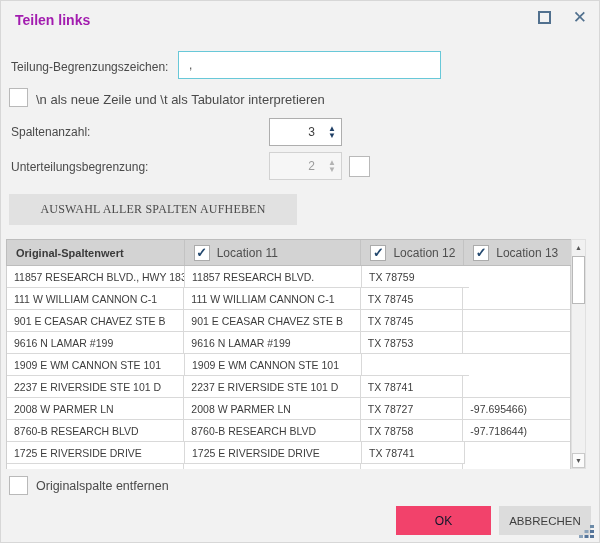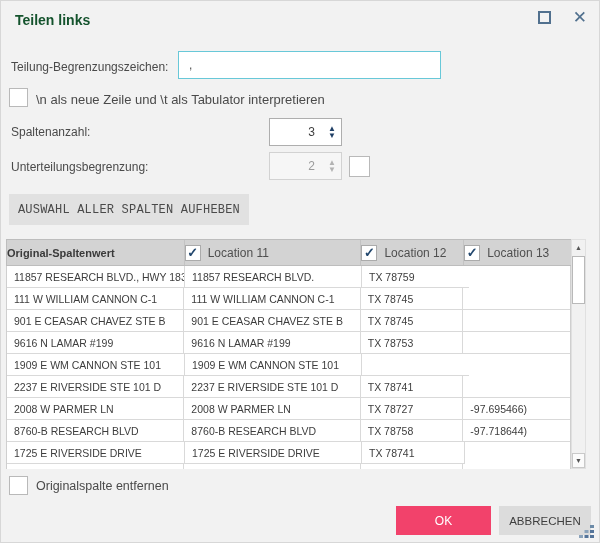--- a/index.html
+++ b/index.html
@@ -5,21 +5,21 @@
   * { margin:0; padding:0; box-sizing:border-box; }
   html,body { width:600px; height:543px; }
   body {
     font-family:"Liberation Sans", sans-serif;
     background:#f2f2f2;
     color:#3f3f3f;
     position:relative;
     overflow:hidden;
     border:1px solid #d7d7d7;
   }
-  .title { position:absolute; left:14px; top:11px; font-size:14px; font-weight:bold; color:#14532d; }
+  .title { position:absolute; left:14px; top:11px; font-size:14px; font-weight:bold; color:#a21caf; }
   .win-btns { position:absolute; right:12px; top:10px; display:flex; gap:22px; align-items:center; }
   .max-btn { width:13px; height:13px; border:2px solid #51708e; background:transparent; cursor:pointer; }
   .close-btn { font-size:17px; color:#51708e; line-height:13px; cursor:pointer; font-weight:400; }
 
   .lbl { position:absolute; font-size:12px; color:#4a4a4a; }
   #delim-label { left:10px; top:59px; }
   #delim-input {
     position:absolute; left:177px; top:50px; width:263px; height:28px;
     border:1px solid #68c8d8; background:#fff; font-size:12px;
     padding-left:10px; color:#555; outline:none;
@@ -38,32 +38,32 @@
   #spinner-1 { left:268px; top:117px; }
   #spinner-2 { left:268px; top:151px; background:#f6f6f6; border-color:#d2d2d2; }
   .spin-val { flex:1; text-align:right; font-size:12px; padding-right:8px; color:#3f3f3f; }
   #spinner-2 .spin-val { color:#9b9b9b; }
   .spin-arrows { width:18px; display:flex; flex-direction:column; align-items:center; justify-content:center; line-height:7px; }
   .spin-arrows span { font-size:8px; color:#1f3f66; cursor:pointer; }
   #spinner-2 .spin-arrows span { color:#b3b3b3; }
   #subdiv-cb { position:absolute; left:348px; top:155px; width:21px; height:21px; }
 
   #deselect-btn {
-    position:absolute; left:8px; top:193px; width:240px; height:31px;
+    position:absolute; left:8px; top:193px; width:288px; height:31px;
     background:#e1e1e1; border:none; font-size:12px; color:#4a4a4a;
-    font-family:Liberation Mono, monospace; cursor:pointer; letter-spacing:.2px;
+    font-family:Liberation Serif, serif; cursor:pointer; letter-spacing:.2px;
   }
 
   .table-wrap {
     position:absolute; left:5px; top:238px; width:580px; height:230px;
     display:flex; background:#fff; overflow:hidden;
   }
   .table-main { width:565px; }
   .thead { display:flex; height:27px; background:#d3d3d3; border:1px solid #bdbdbd; border-right:none; }
-  .th { display:flex; align-items:center; font-size:12px; color:#4f4f4f; border-right:1px solid #c3c3c3; padding-left:0; gap:7px; }
+  .th { display:flex; align-items:center; font-size:12px; color:#4f4f4f; border-right:1px solid #c3c3c3; padding-left:9px; gap:7px; }
   .th.first { width:178px; font-weight:bold; font-size:11px; color:#3a3a3a; }
   .th.c1 { width:177px; }
   .th.c2 { width:103px; }
   .th.c3 { width:107px; border-right:none; }
   .hd-cb { width:16px; height:16px; background:#fff; border:1px solid #ababab; display:flex; align-items:center; justify-content:center; cursor:pointer; }
   .hd-cb .chk { color:#23486e; font-size:13px; font-weight:bold; line-height:1; }
 
   .tr { display:flex; height:22px; background:#fff; border-left:1px solid #cfcfcf; border-right:1px solid #cfcfcf; }
   .td { font-size:10.5px; color:#3d3d3d; border-right:1px solid #d9d9d9; border-bottom:1px solid #d9d9d9; padding-left:7px; display:flex; align-items:center; white-space:nowrap; overflow:hidden; }
   .td.c0 { width:178px; }
@@ -76,21 +76,21 @@
   .vscroll { width:15px; background:#f1f1f1; border:1px solid #e0e0e0; position:relative; }
   .scroll-btn { position:absolute; left:0; width:13px; height:15px; background:#f1f1f1; display:flex; align-items:center; justify-content:center; font-size:7px; color:#555; cursor:pointer; }
   .scroll-up { top:0; }
   .scroll-down { bottom:0; border:1px solid #c9c9c9; background:#fbfbfb; }
   .scroll-thumb { position:absolute; left:0; top:16px; width:13px; height:48px; background:#fff; border:1px solid #b9b9b9; cursor:grab; }
 
   #remove-cb { position:absolute; left:8px; top:475px; width:19px; height:19px; }
   #remove-label { left:35px; top:478px; font-size:12.5px; }
 
   .footer-btn { position:absolute; top:505px; height:29px; border:none; font-family:"Liberation Sans", sans-serif; cursor:pointer; }
-  #ok-btn { left:395px; width:95px; background:#f2426b; color:#ffffff; font-size:12px; }
+  #ok-btn { left:395px; width:95px; background:#f2426b; color:#0f172a; font-size:12px; }
   #cancel-btn { left:498px; width:92px; background:#dcdcdc; color:#3f3f3f; font-size:11.5px; }
   #resize-grip { position:absolute; right:4px; bottom:3px; }
 </style>
 </head>
 <body>
 
 <div class="title">Teilen links</div>
 <div class="win-btns">
   <div class="max-btn"></div>
   <div class="close-btn">✕</div>

